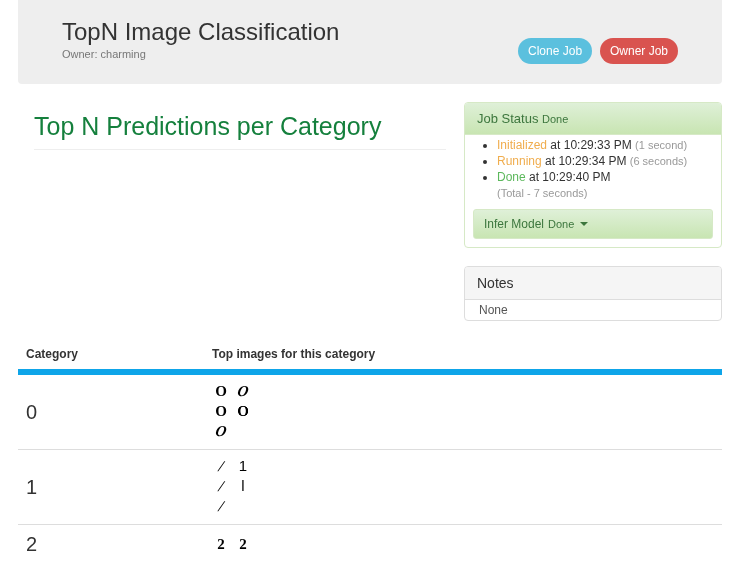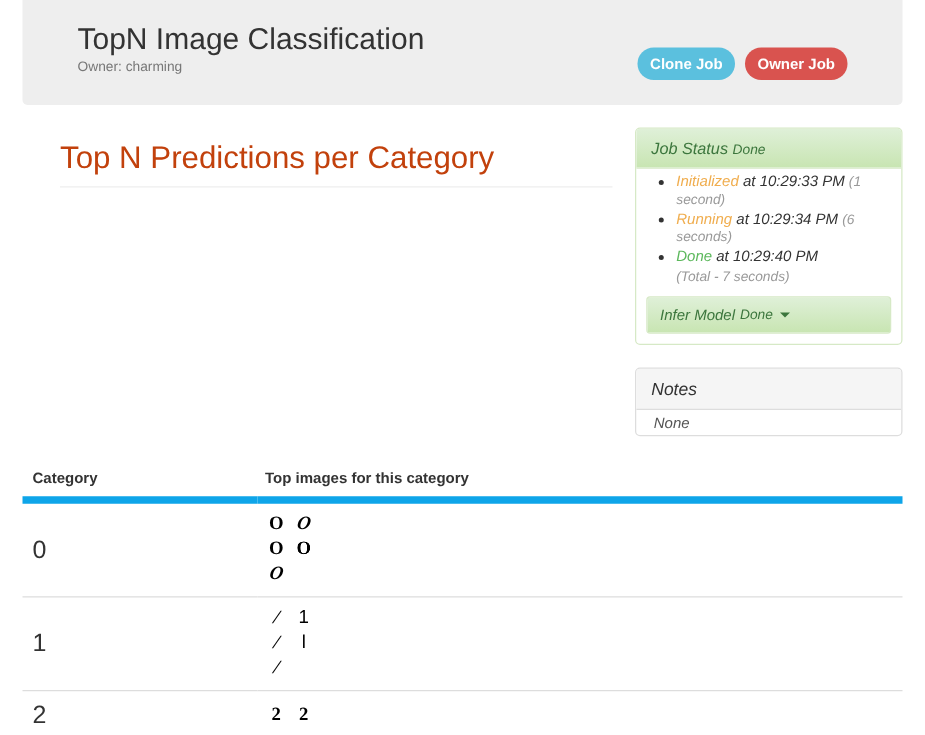--- a/index.html
+++ b/index.html
@@ -40,46 +40,44 @@
   }
   .btn {
     display: inline-block;
     padding: 6px 10px;
     font-size: 12px;
     border-radius: 13px;
     color: #fff;
     margin-left: 4px;
     cursor: pointer;
     border: none;
-    font-weight: bold;
   }
   .btn-info { background: #5BC0DE; }
   .btn-danger { background: #D9534F; }
 
   .main-row {
     display: flex;
     padding: 0 18px;
     gap: 18px;
     align-items: flex-start;
   }
   .main-left {
     flex: 1;
     padding-left: 12px;
   }
   .main-right {
-    width: 214px;
+    width: 258px;
     flex-shrink: 0;
-    font-style: italic;
   }
 
   .section-heading {
     font-size: 25px;
     font-weight: 500;
-    color: #c2410c;
-    margin: 10px 0 8px 18px;
+    color: #15803d;
+    margin: 10px 0 8px 4px;
     padding-bottom: 8px;
     border-bottom: 1px solid #eee;
   }
 
   .panel {
     border: 1px solid #ddd;
     border-radius: 4px;
     margin-bottom: 18px;
     overflow: hidden;
   }

